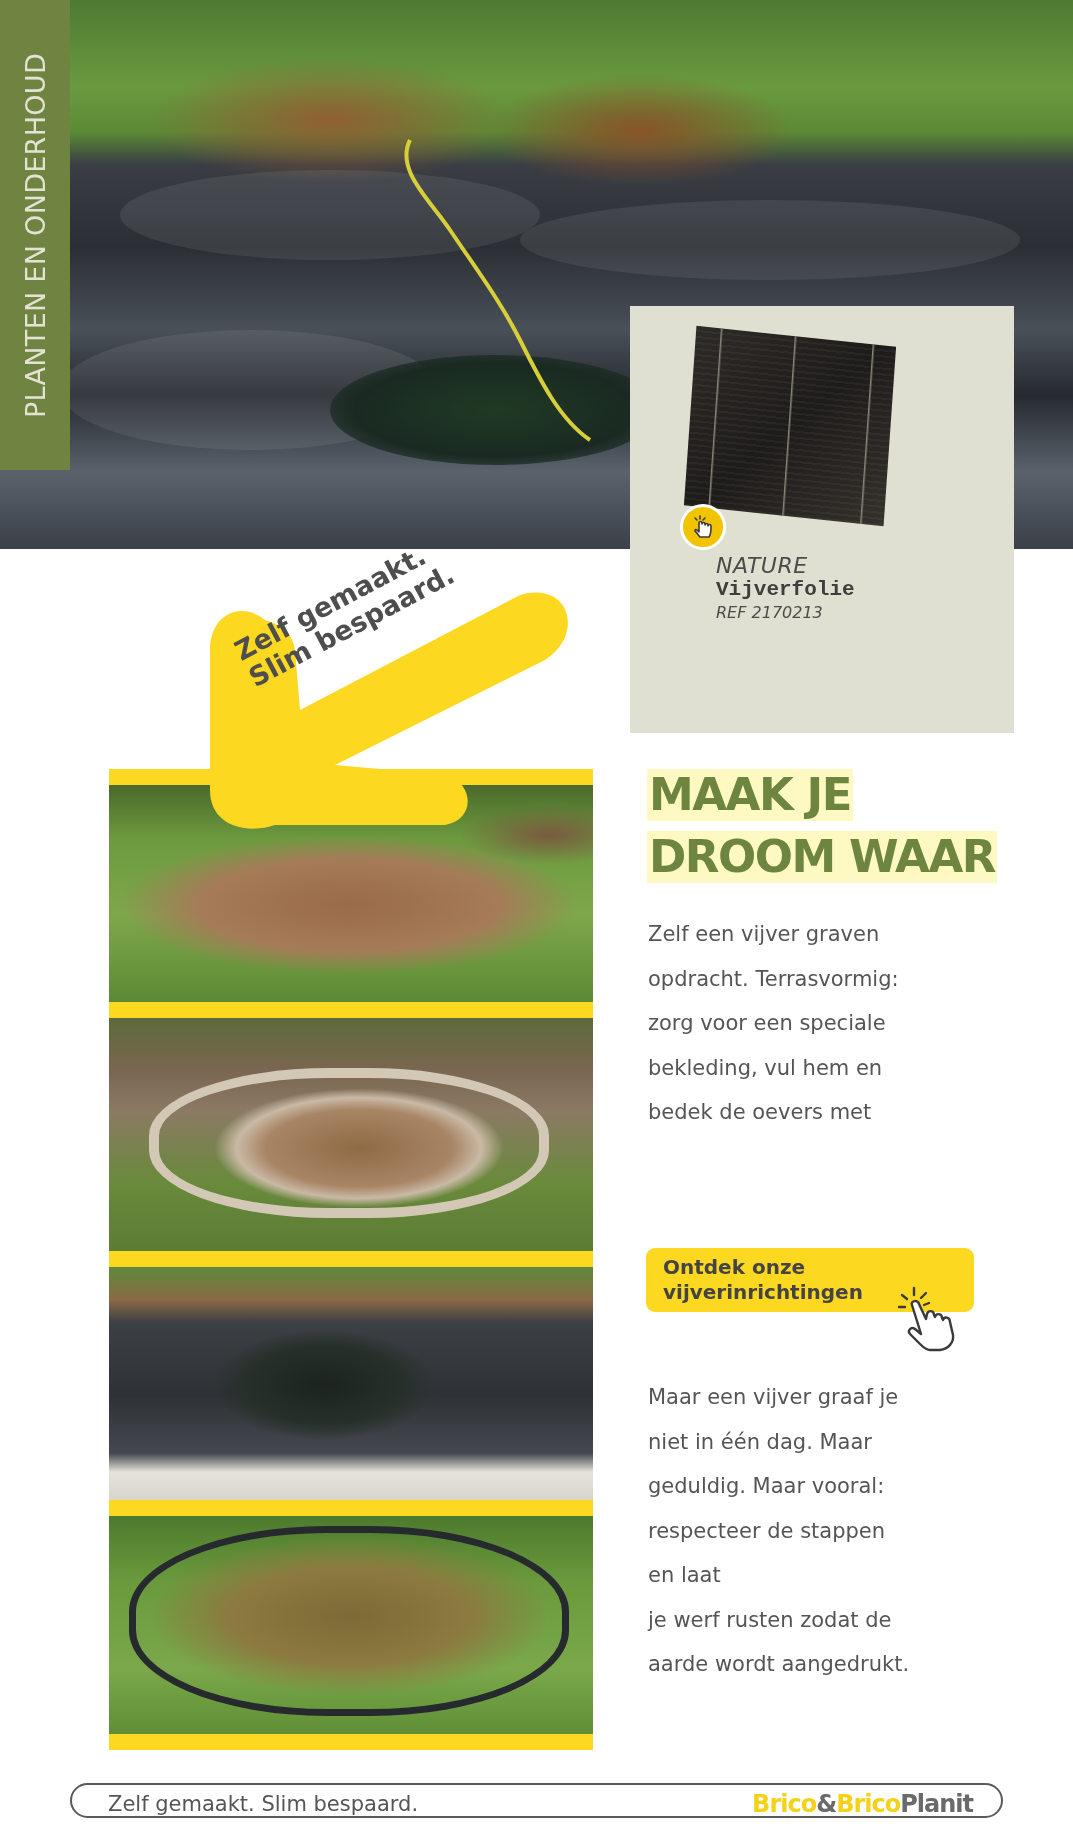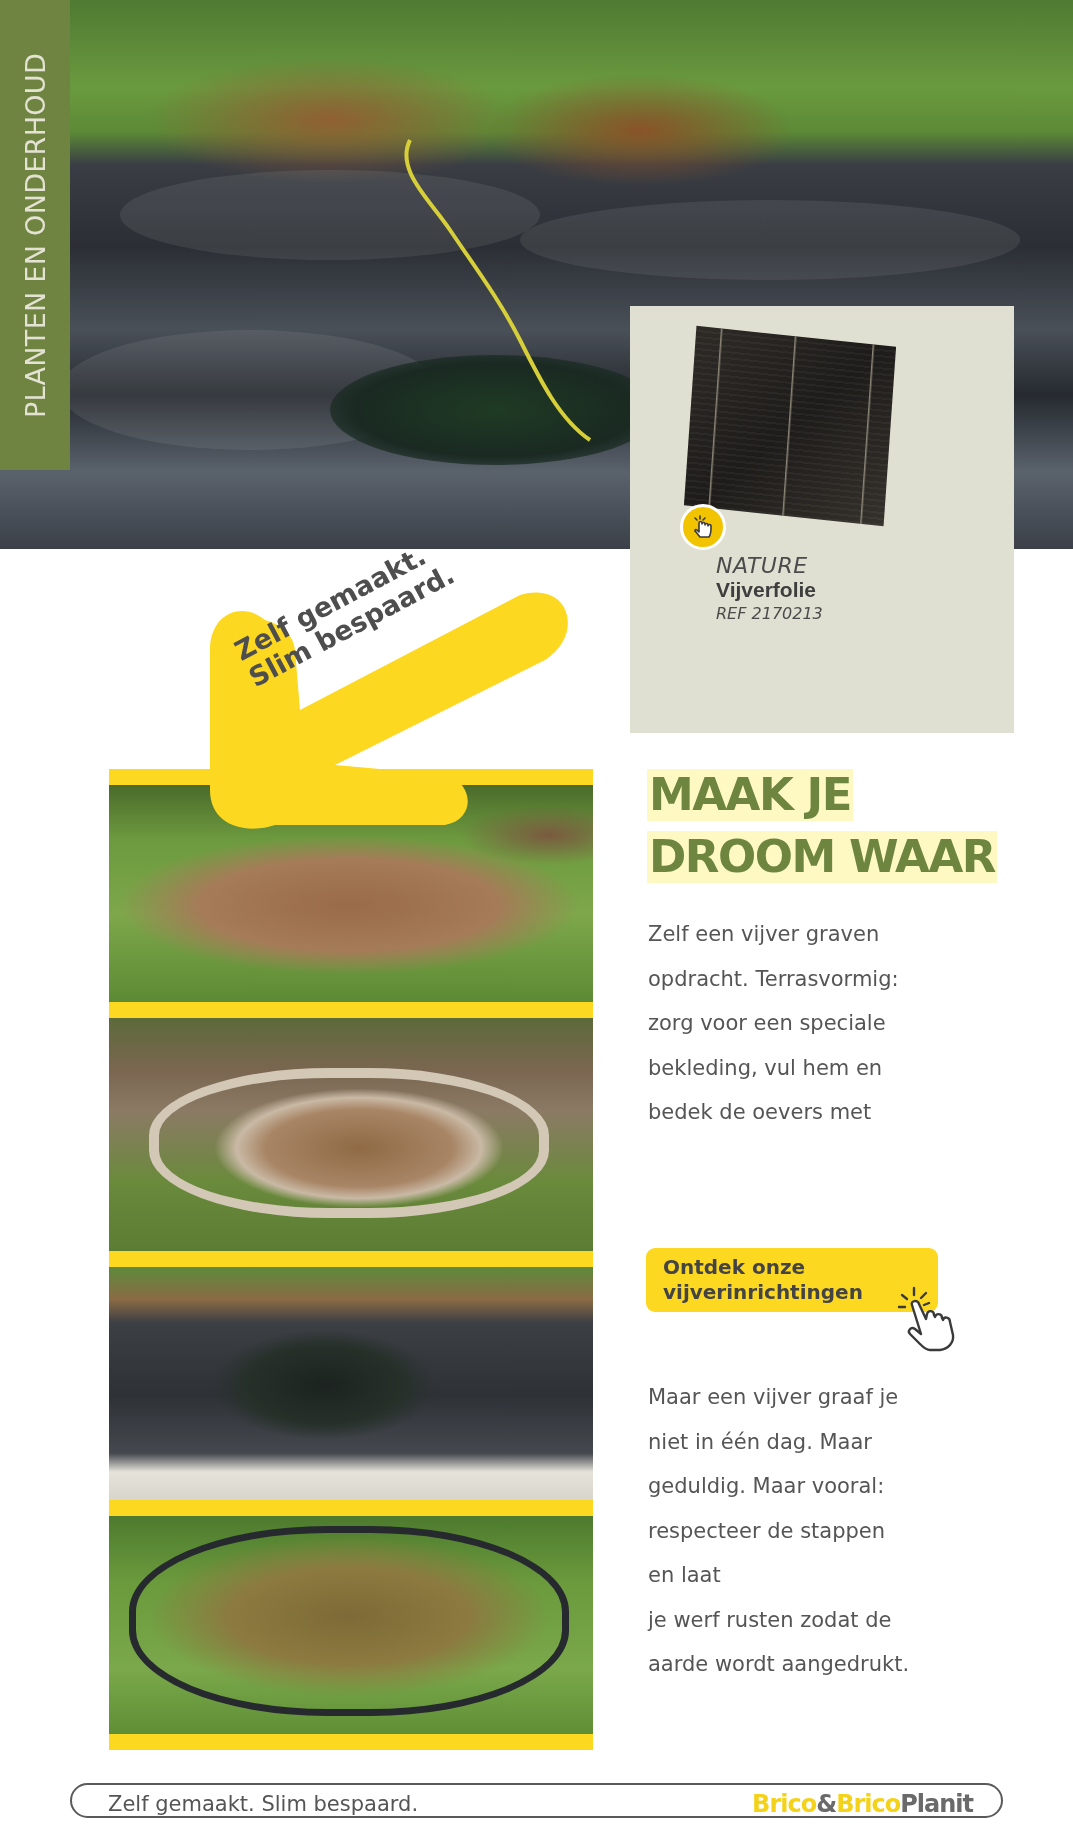--- a/index.html
+++ b/index.html
@@ -29,21 +29,21 @@
     transform: skew(-2deg, 4deg) rotate(2deg);
     background:
       linear-gradient(90deg, transparent 12%, #8d8677 12.5%, transparent 13.5%, transparent 49%, #8d8677 49.5%, transparent 50.5%, transparent 88%, #8d8677 88.5%, transparent 89.5%),
       repeating-linear-gradient(0deg, rgba(255,255,255,0.04) 0 2px, transparent 2px 6px),
       linear-gradient(135deg, #2e2b27, #1e1c1a 50%, #35312c);
   }
   .click-badge { position: absolute; left: 50px; top: 198px; width: 46px; height: 46px; border-radius: 50%;
     background: #f2c400; border: 3px solid #ffffff; display: flex; align-items: center; justify-content: center; }
   .product-text { position: absolute; left: 86px; top: 247px; }
   .product-brand { font-family: "DejaVu Sans", sans-serif; font-style: italic; font-weight: 300; font-size: 22px; color: #4b4b4b; letter-spacing: 0.5px; }
-  .product-name { font-family: Liberation Sans, sans-serif; font-weight: bold; font-size: 21px; color: #3e3e3e; margin-top: 0px; }
+  .product-name { font-family: Liberation Mono, monospace; font-weight: bold; font-size: 21px; color: #3e3e3e; margin-top: 0px; }
   .product-ref { font-family: "DejaVu Sans", sans-serif; font-style: italic; font-size: 16px; color: #4b4b4b; margin-top: 2px; }
 
   
   .slogan-arrow { position: absolute; left: 185px; top: 590px; width: 400px; height: 240px; }
   .slogan-text { position: absolute; left: 230px; top: 640px; width: 360px; transform: rotate(-28deg); transform-origin: left top;
     font-family: "DejaVu Sans", sans-serif; font-weight: bold; font-size: 27px; line-height: 30px; color: #4e4e4e; }
 
   
   .photo-strip { position: absolute; left: 109px; top: 769px; width: 484px; }
   .strip-bar { height: 16px; background: #fcd821; }
@@ -66,21 +66,21 @@
   
   .headline { position: absolute; left: 647px; top: 769px; }
   .headline-line { display: inline-block; background: #fef9c3; color: #6e8540; font-family: "DejaVu Sans", sans-serif;
     font-weight: bold; font-size: 45px; line-height: 52px; letter-spacing: -1.5px; padding: 0 2px; }
   .headline-line + br + .headline-line { margin-top: 18px; }
   .body-text { position: absolute; left: 648px; width: 330px; font-family: "DejaVu Sans", sans-serif; font-size: 21px; line-height: 44.5px; color: #555555; }
   .body-1 { top: 912px; }
   .body-2 { top: 1375px; }
   .body-line { display: block; white-space: nowrap; }
 
-  .cta-button { position: absolute; left: 646px; top: 1248px; width: 292px; height: 64px; background: #fcd821; border-radius: 9px;
+  .cta-button { position: absolute; left: 646px; top: 1248px; width: 328px; height: 64px; background: #fcd821; border-radius: 9px;
     padding: 7px 0 0 17px; font-family: "DejaVu Sans", sans-serif; font-weight: bold; font-size: 20px; line-height: 25px; color: #444444; cursor: pointer; }
   .cta-hand { position: absolute; left: 896px; top: 1285px; }
 
   
   .footer-pill { position: absolute; left: 70px; top: 1783px; width: 933px; height: 35px; border: 2.5px solid #5a5a5a; border-radius: 22px; }
   .footer-slogan { position: absolute; left: 36px; top: 7px; font-family: "DejaVu Sans", sans-serif; font-size: 21px; color: #555555; }
   .footer-logo { position: absolute; right: 28px; top: 5px; font-family: "DejaVu Sans", sans-serif; font-weight: bold; font-size: 24px; letter-spacing: -1px; }
   .logo-yellow { color: #f5d21a; }
   .logo-grey { color: #6a6a6a; }
 </style>

